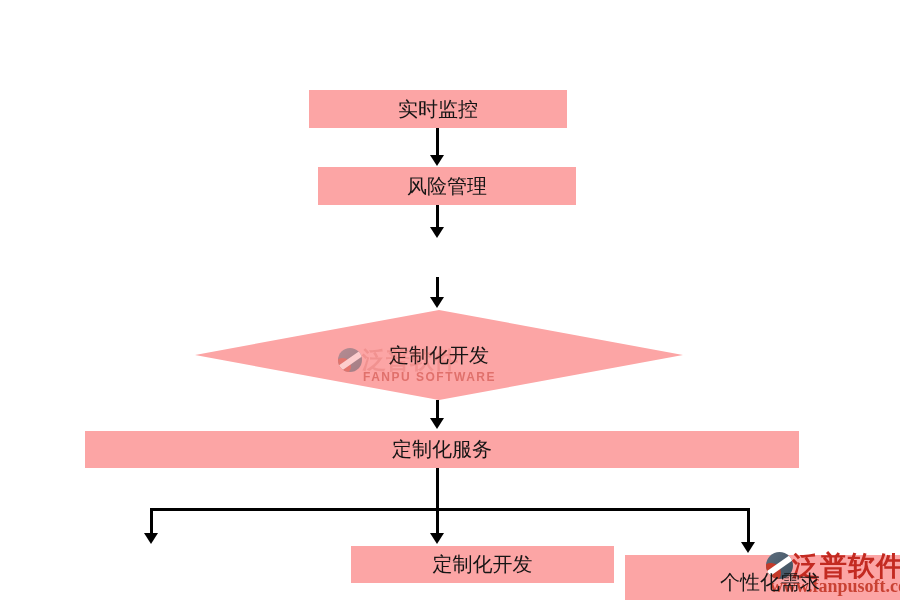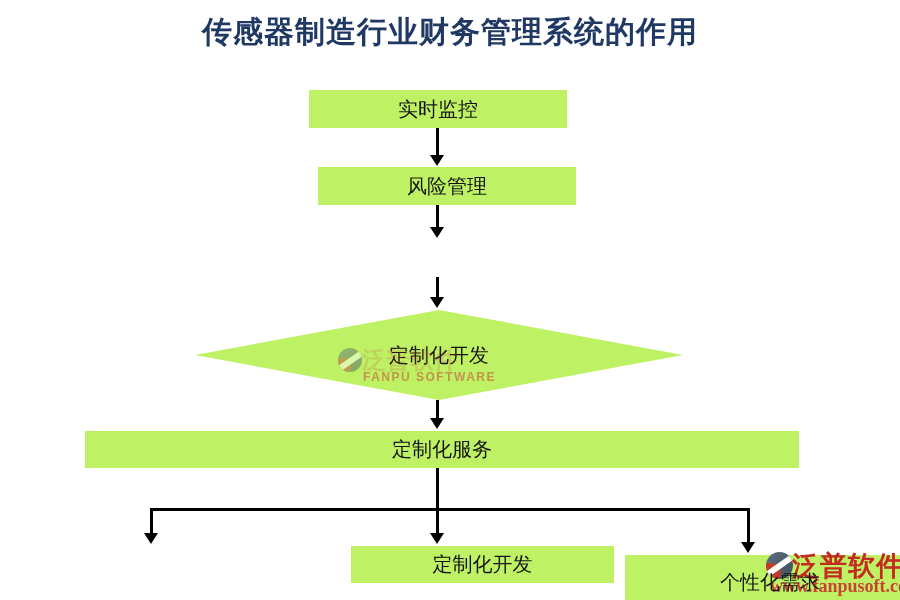--- a/index.html
+++ b/index.html
@@ -12,21 +12,21 @@
   }
   .page-title{
     position:absolute;top:12px;left:0;width:900px;
     text-align:center;
     font-size:30px;font-weight:bold;
     color:#1f3864;
     letter-spacing:1px;
   }
   .node{
     position:absolute;
-    background:#bef264;
+    background:#fca5a5;
     display:flex;align-items:center;justify-content:center;
     font-size:20px;color:#151515;
   }
   .node .lbl{position:relative;z-index:2;}
   .n1{left:309px;top:90px;width:258px;height:38px;}
   .n2{left:309px;top:167px;width:258px;height:38px;margin-left:9px;}
   .n3{left:309px;top:239px;width:258px;height:38px;}
   .diamond{
     left:195px;top:310px;width:488px;height:90px;
     clip-path:polygon(50% 0%,100% 50%,50% 100%,0% 50%);
@@ -82,21 +82,20 @@
     color:rgba(200,70,60,.55);
     font-family:"Liberation Sans","DejaVu Sans",sans-serif;
     white-space:nowrap;z-index:1;
   }
 </style>
 </head>
 <body>
 
 <div id="canvas">
 
-  <div class="page-title">传感器制造行业财务管理系统的作用</div>
 
   <div class="node n1">
     <span class="lbl">实时监控</span>
   </div>
 
   <div class="vline" style="left:436px;top:128px;height:28px;"></div>
   <div class="ahead" style="left:430px;top:155px;"></div>
 
   <div class="node n2">
     <span class="lbl">风险管理</span>

